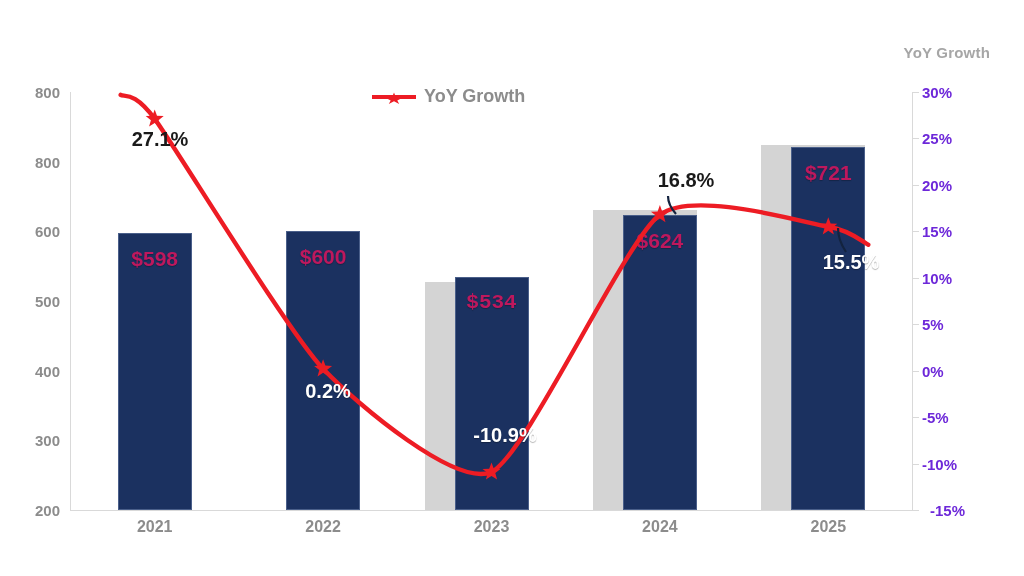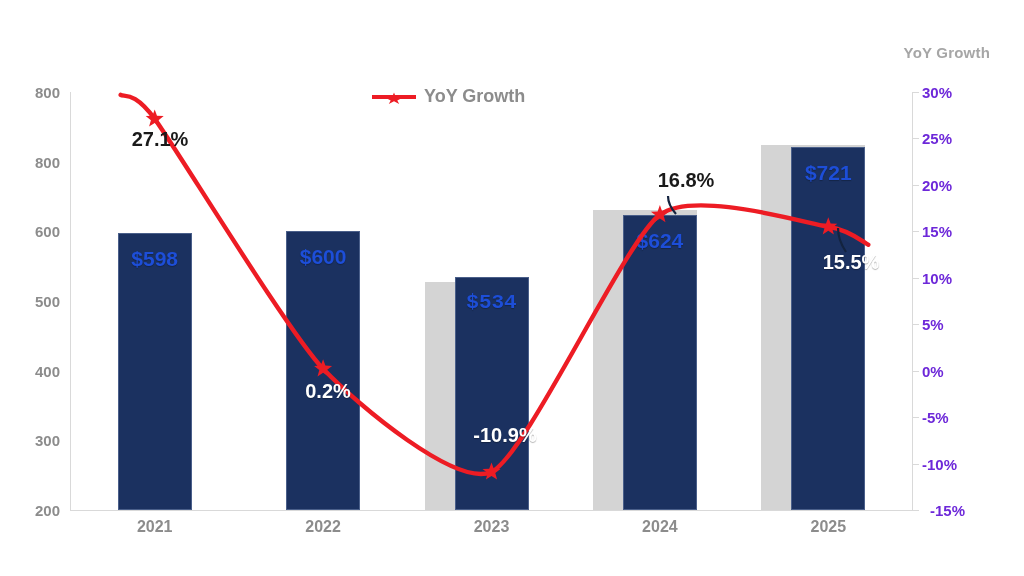--- a/index.html
+++ b/index.html
@@ -43,21 +43,21 @@
     width:90px;margin-left:0;
   }
 
   
   .bar{position:absolute;box-sizing:border-box;}
   .bar-prev{background:#d4d4d4;}
   .bar-curr{background:#1b3160;border:1px solid #4a5f8a;}
 
   .bar-label{
     position:absolute;text-align:center;
-    font-size:21px;font-weight:700;color:#1d4ed8;
+    font-size:21px;font-weight:700;color:#be185d;
     transform:translateX(-50%);
     text-shadow:0 1px 1px rgba(0,0,0,.25);
     white-space:nowrap;
   }
 
   
   #line-svg{position:absolute;left:0;top:0;width:1024px;height:576px;pointer-events:none;}
 
   .pct-label{
     position:absolute;font-size:20px;font-weight:700;

